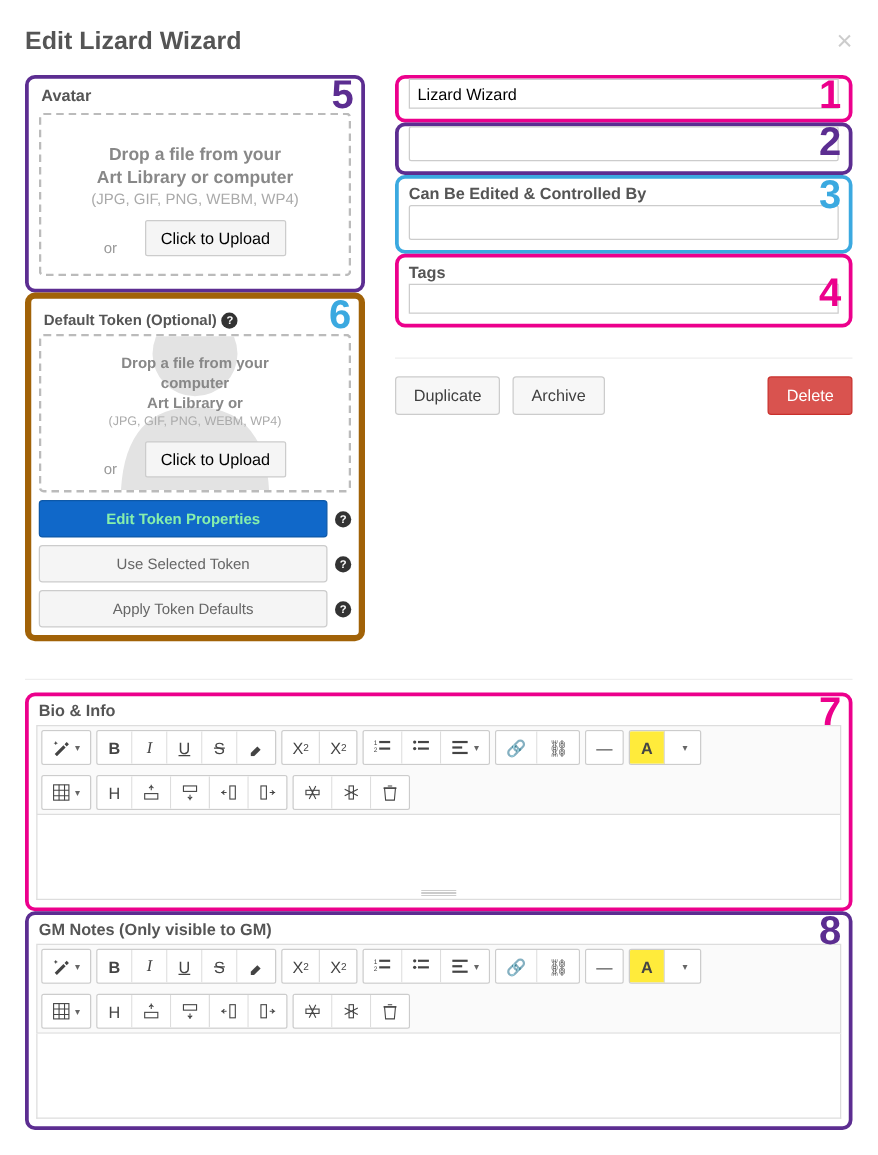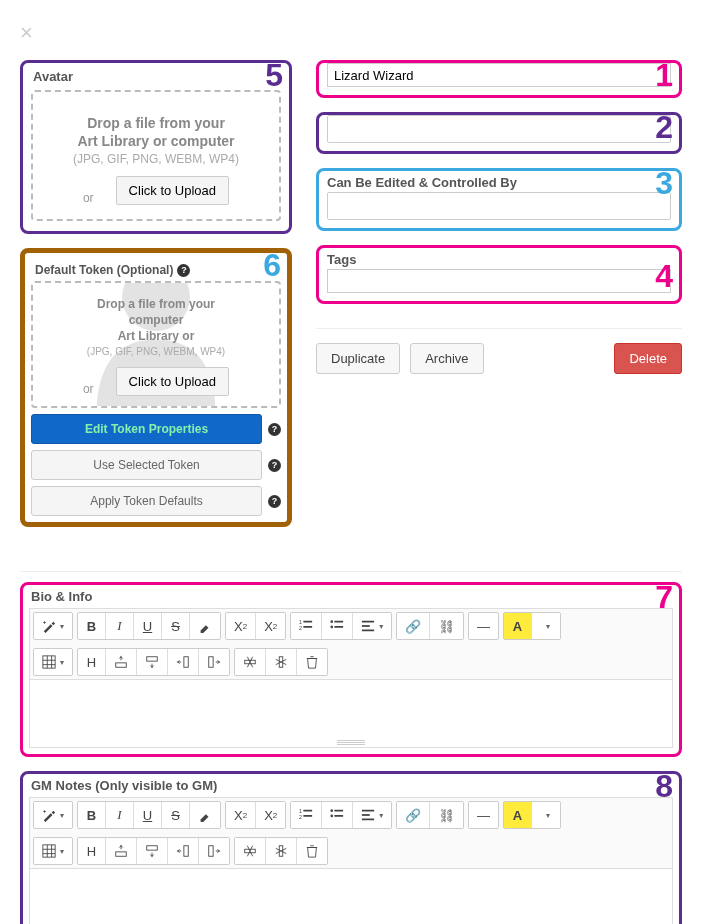--- a/index.html
+++ b/index.html
@@ -4,21 +4,21 @@
 <style>
   * { box-sizing: border-box; font-family: Arial, Helvetica, sans-serif; }
   body { margin: 0; padding: 20px; width: 702px; background: #fff; color: #333; }
   .modal-header { display: flex; justify-content: space-between; align-items: center; margin-bottom: 14px; }
   .modal-title { font-size: 20px; font-weight: bold; color: #555; }
   .close-x { color: #ccc; font-size: 22px; cursor: pointer; }
   .columns { display: flex; gap: 24px; align-items: flex-start; }
   .left-col { width: 272px; flex: none; }
   .right-col { flex: 1; }
 
-  .annot-box { position: relative; border-radius: 8px; margin-bottom: 14px; }
+  .annot-box { position: relative; border-radius: 8px; }
   .annot-box.pink { border: 3px solid #ec008c; }
   .annot-box.purple { border: 3px solid #5c2d91; }
   .annot-box.blue { border: 3px solid #3ba9e0; }
   .annot-box.blue-thick { border: 5px solid #a16207; padding: 6px; }
   .annot-num { position: absolute; top: -4px; right: 6px; font-size: 32px; font-weight: 900; font-family: Arial Black, Arial, sans-serif; line-height: 1; }
   .annot-num.pink { color: #ec008c; }
   .annot-num.purple { color: #5c2d91; }
   .annot-num.blue { color: #3ba9e0; }
 
   .section-label { font-size: 13px; font-weight: bold; color: #555; padding: 4px 8px 2px; }
@@ -62,20 +62,21 @@
   .tb-btn .sub { font-size: 8px; vertical-align: sub; }
   .tb-btn.hilite { background: #ffeb3b; font-weight: bold; }
   .editor-area { border: 1px solid #ddd; border-top: none; margin: 0 6px 6px; height: 68px; background: #fff; position: relative; }
   .editor-handle { position: absolute; bottom: 2px; left: 50%; transform: translateX(-50%); width: 28px; height: 5px; background: repeating-linear-gradient(#ccc, #ccc 1px, transparent 1px, transparent 2px); }
   svg.ico { width: 14px; height: 14px; }
 </style>
 </head>
 <body>
 
 <div class="modal-header">
+  <div class="modal-title">Edit Lizard Wizard</div>
   <div class="close-x">×</div>
 </div>
 
 <div class="columns">
 
   <div class="left-col">
 
     <div class="annot-box purple" style="padding:2px 2px 4px;">
       <div class="section-label">Avatar</div>
       <div class="avatar-drop">

